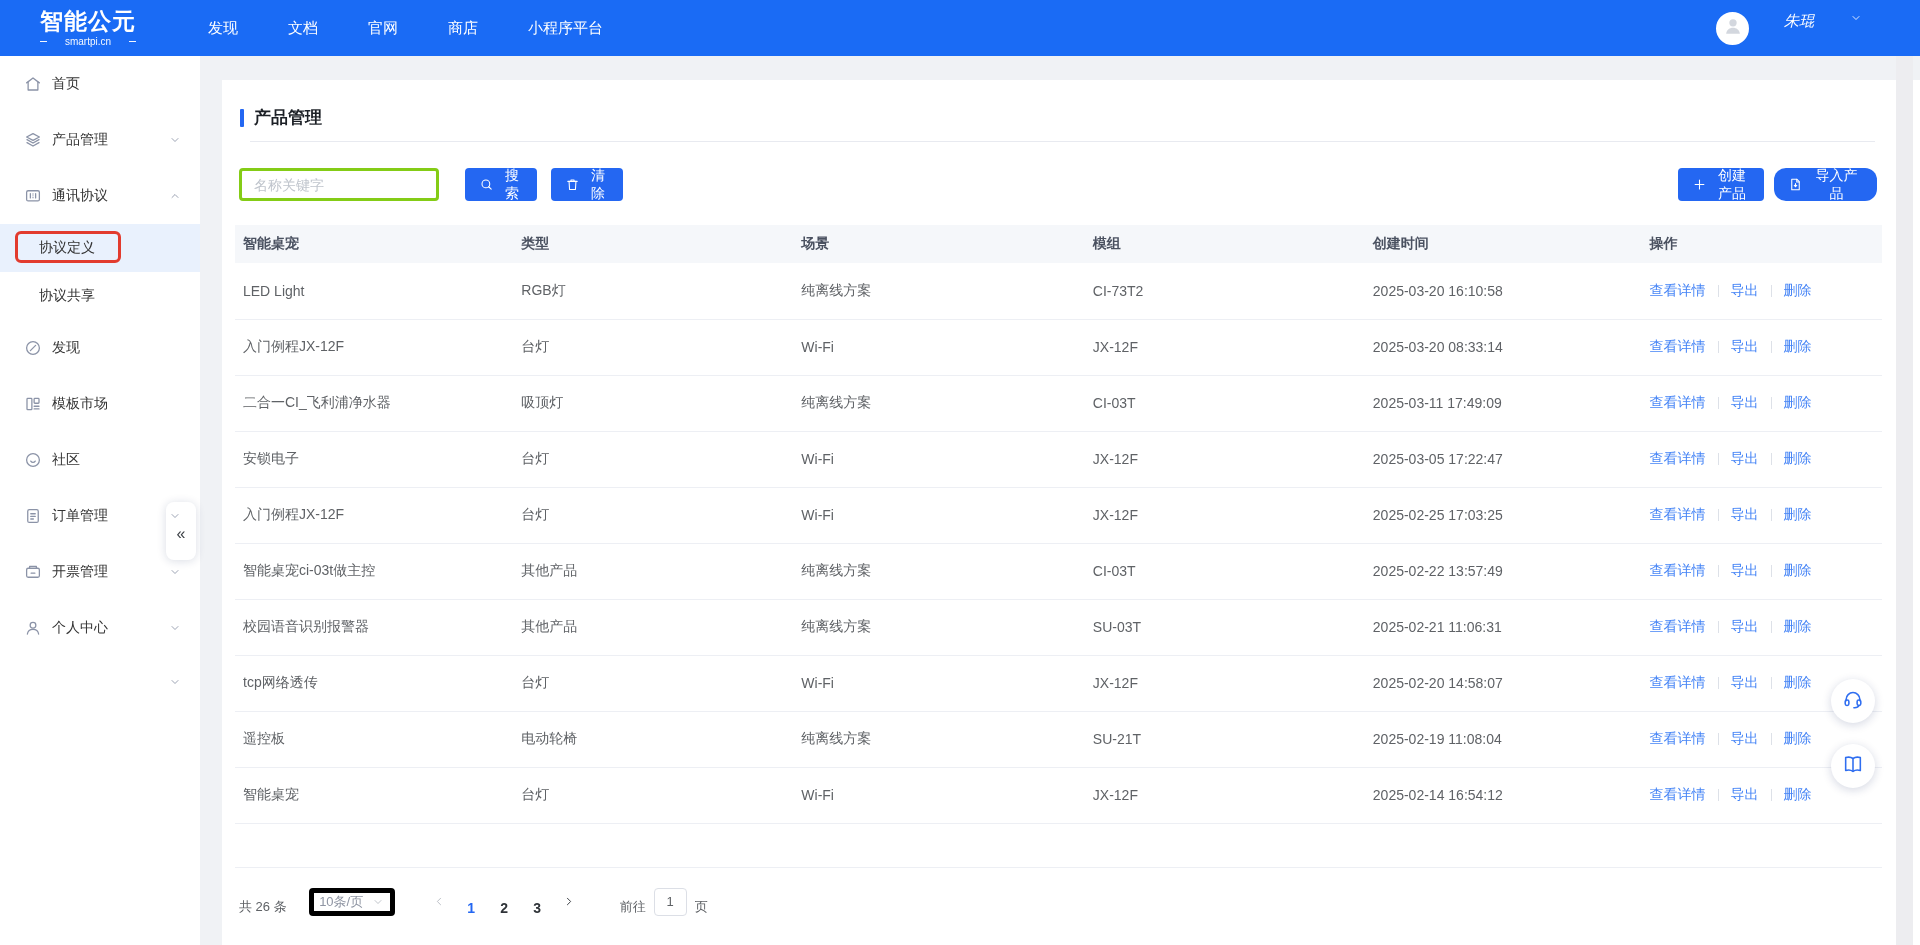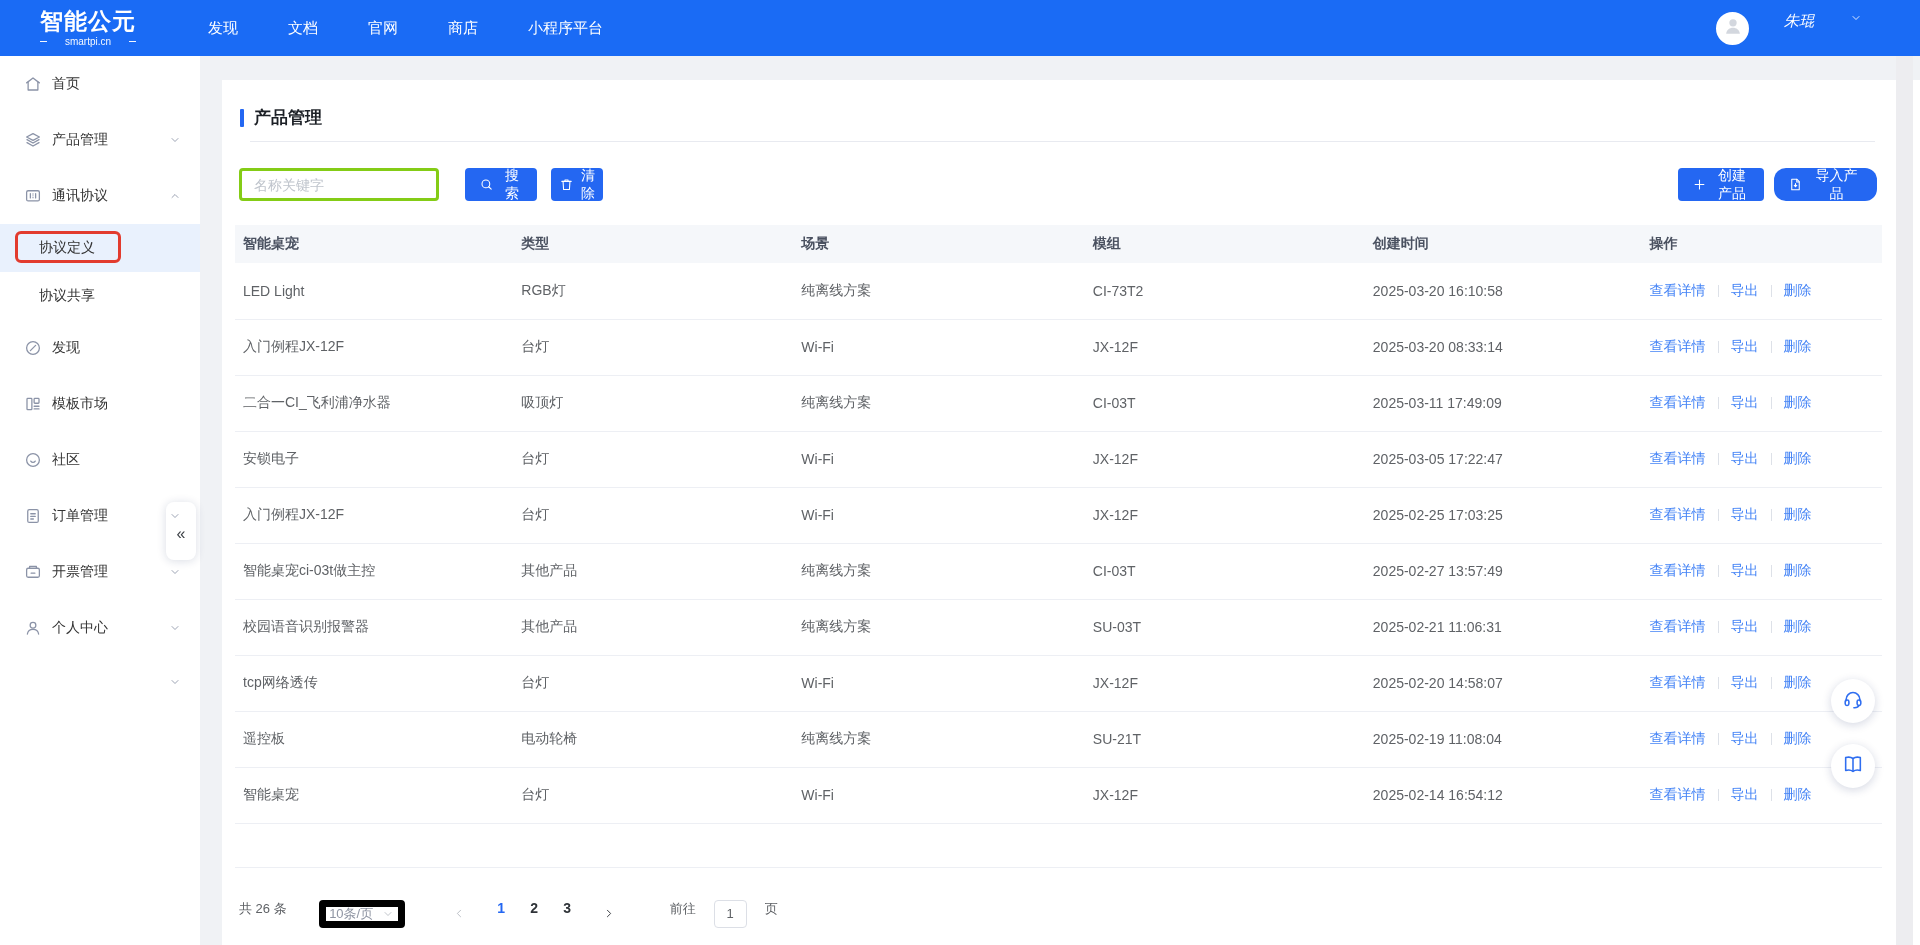--- a/index.html
+++ b/index.html
@@ -57,36 +57,36 @@
 
   .toolbar{display:flex;align-items:center;margin:26px 18px 0 17px;}
   .search-input{width:200px;height:33px;border:3px solid #84cc16;border-radius:4px;padding:0 12px;
     font-size:14px;color:#333;outline:none;font-family:inherit;}
   .search-input::placeholder{color:#bfc4cc;}
   .btn{display:inline-flex;align-items:center;justify-content:center;gap:7px;height:33px;
     background:var(--accent);color:#fff;font-size:14px;border:none;border-radius:4px;
     cursor:pointer;font-family:inherit;padding:0 14px;}
   .btn .ic{display:flex;}
   .btn-search{margin-left:26px;width:72px;}
-  .btn-clear{margin-left:14px;width:52px;}
+  .btn-clear{margin-left:14px;width:72px;}
   .btn-create{margin-left:auto;width:86px;}
   .btn-import{margin-left:10px;width:103px;border-radius:12px;}
 
   table.grid{width:calc(100% - 26px);margin:24px 13px 0 13px;border-collapse:collapse;table-layout:fixed;}
   .grid th{height:38px;background:#f5f7fa;text-align:left;font-size:14px;font-weight:600;
     color:#4a5160;padding:0 0 0 8px;white-space:nowrap;}
   .grid td{height:56px;border-bottom:1px solid #edeff4;font-size:14px;color:#5f6266;
     padding:0 0 0 8px;white-space:nowrap;overflow:hidden;}
   .grid tr.spacer-row td{height:44px;}
   .actions-cell .action-link{color:var(--link);cursor:pointer;text-decoration:none;}
   .actions-cell .sep{display:inline-block;width:1px;height:12px;background:#dde1e8;
     margin:0 12px;vertical-align:middle;}
 
-  .pagination{display:flex;align-items:flex-start;margin:32px 0 0 17px;font-size:13px;color:#5f6266;gap:10px;}
-  .page-size-select{margin-left:22px;width:86px;height:28px;border:7px solid #000000;border-radius:4px;
+  .pagination{display:flex;align-items:flex-end;margin:20px 0 0 17px;font-size:13px;color:#5f6266;}
+  .page-size-select{margin-left:22px;width:86px;height:28px;border:5px solid #000000;border-radius:4px;
     display:flex;align-items:center;justify-content:center;gap:9px;color:#8f95a3;cursor:pointer;background:#fff;}
   .page-size-select .ic{display:flex;color:#b6bac2;}
   .pg-arrow{display:flex;align-items:center;justify-content:center;width:30px;height:28px;cursor:pointer;}
   .pg-prev{margin-left:30px;color:#b6bac2;}
   .pg-next{color:#30343a;}
   .page-num{width:33px;text-align:center;font-size:14px;font-weight:600;color:#2f3338;cursor:pointer;}
   .page-num.active{color:var(--accent);}
   .goto-label{margin-left:36px;}
   .goto-input{width:33px;height:28px;border:1px solid #dcdfe6;border-radius:4px;margin:0 8px;
     text-align:center;font-size:13px;color:#5f6266;outline:none;font-family:inherit;}
@@ -375,21 +375,21 @@
           <td>Wi-Fi</td>
           <td>JX-12F</td>
           <td>2025-02-25 17:03:25</td>
           <td class="actions-cell"><a class="action-link">查看详情</a><span class="sep"></span><a class="action-link">导出</a><span class="sep"></span><a class="action-link">删除</a></td>
         </tr>
         <tr>
           <td>智能桌宠ci-03t做主控</td>
           <td>其他产品</td>
           <td>纯离线方案</td>
           <td>CI-03T</td>
-          <td>2025-02-27 13:57:49</td>
+          <td>2025-02-22 13:57:49</td>
           <td class="actions-cell"><a class="action-link">查看详情</a><span class="sep"></span><a class="action-link">导出</a><span class="sep"></span><a class="action-link">删除</a></td>
         </tr>
         <tr>
           <td>校园语音识别报警器</td>
           <td>其他产品</td>
           <td>纯离线方案</td>
           <td>SU-03T</td>
           <td>2025-02-21 11:06:31</td>
           <td class="actions-cell"><a class="action-link">查看详情</a><span class="sep"></span><a class="action-link">导出</a><span class="sep"></span><a class="action-link">删除</a></td>
         </tr>

